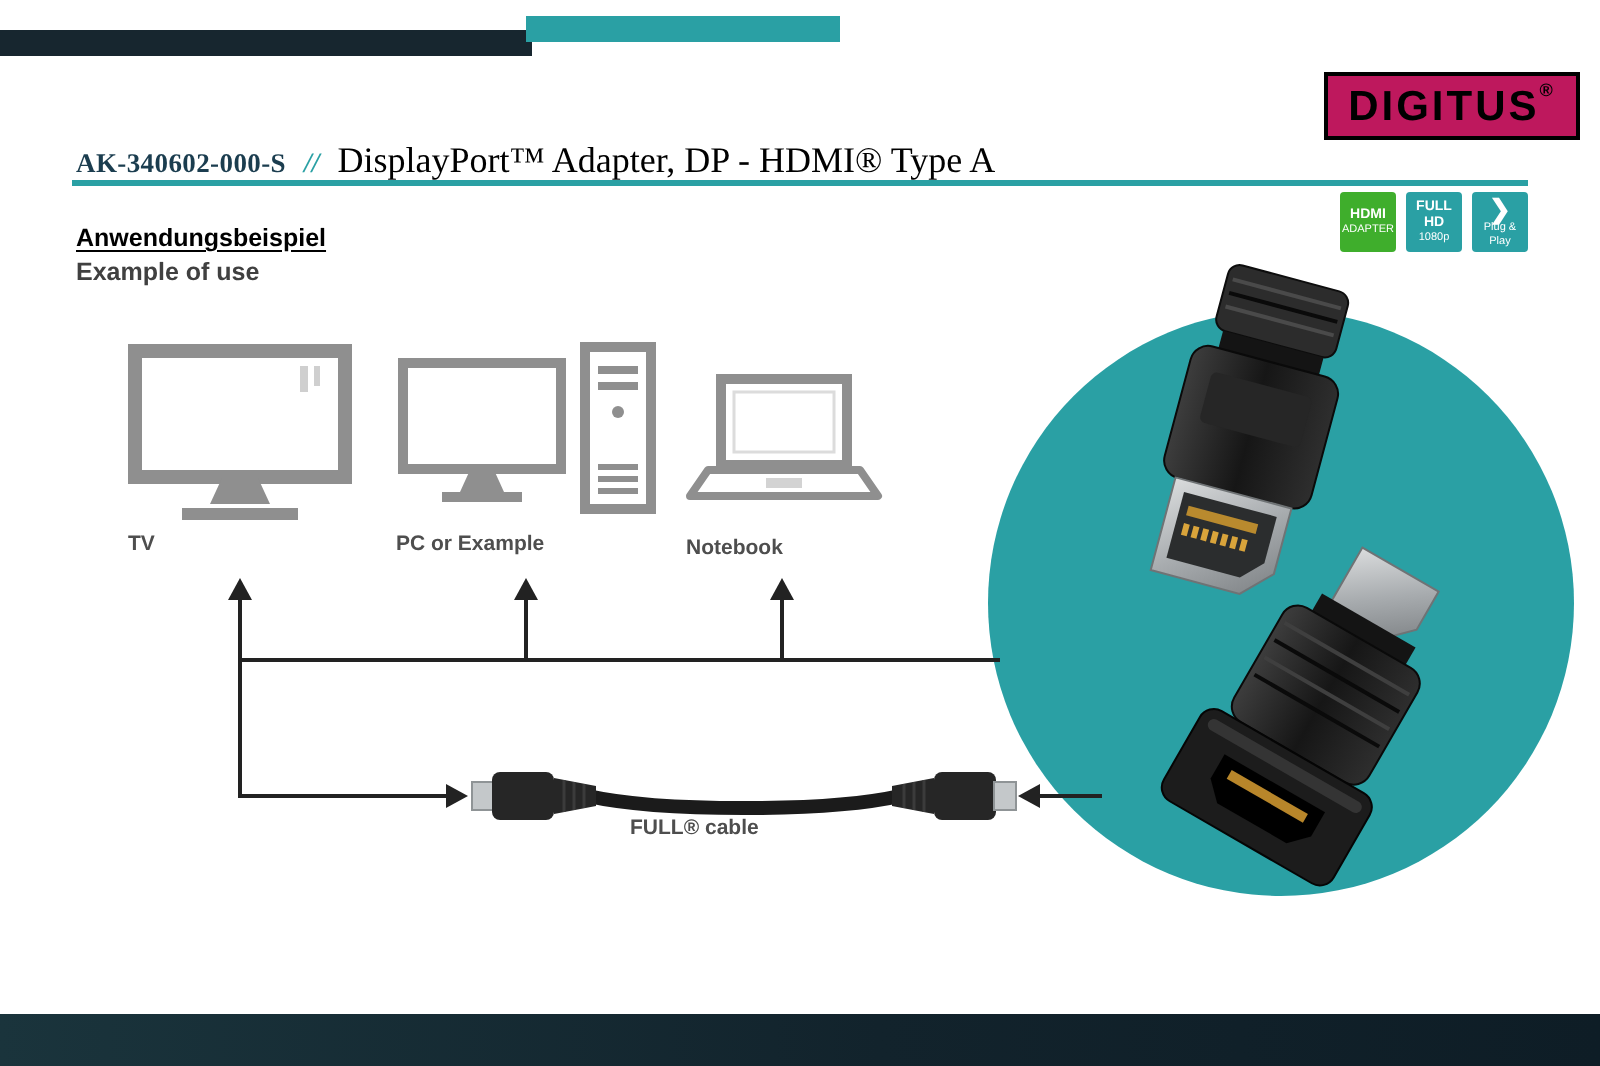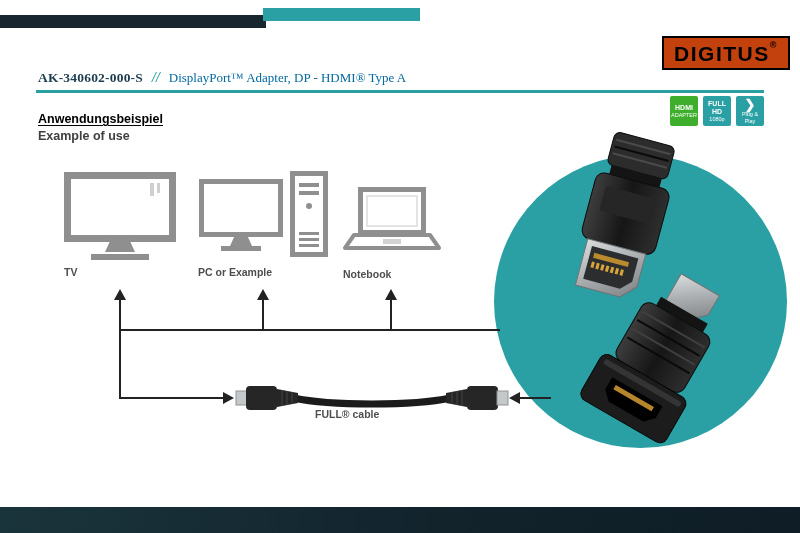--- a/index.html
+++ b/index.html
@@ -8,30 +8,30 @@
     position:relative; width:800px; height:533px; background:#ffffff;
     overflow:hidden; font-family:"Liberation Sans", sans-serif;
   }
   
   .bar-dark { position:absolute; left:0; top:15px; width:266px; height:13px; background:#17262f; }
   .bar-teal { position:absolute; left:263px; top:8px; width:157px; height:13px; background:#2aa0a4; }
 
   
   .logo-box {
     position:absolute; left:662px; top:36px; width:128px; height:34px;
-    border:2px solid #000; background:#c2410c; display:flex; align-items:center; justify-content:center;
+    border:2px solid #000; background:#be185d; display:flex; align-items:center; justify-content:center;
   }
   .logo-text { font-weight:bold; font-size:21px; letter-spacing:1.5px; color:#000; line-height:1; }
   .logo-reg { font-size:9px; vertical-align:top; position:relative; top:-2px; font-weight:bold; }
 
   
   .header-row { position:absolute; left:38px; top:70px; display:flex; align-items:baseline; gap:9px; white-space:nowrap;font-family:Liberation Serif, serif; }
   .sku { font-size:13.5px; font-weight:bold; color:#1b3d4f; letter-spacing:0.2px; }
   .sep { font-size:14px; font-weight:bold; font-style:italic; color:#2aa0a4; }
-  .prod-title { font-size:13px; color:#0369a1; }
+  .prod-title { font-size:18px; color:#000000; }
   .rule { position:absolute; left:36px; top:90px; width:728px; height:3px; background:#2aa0a4; }
 
   
   .badges { position:absolute; left:670px; top:96px; display:flex; gap:5px; }
   .badge {
     width:28px; height:30px; border-radius:2px; color:#fff;
     display:flex; flex-direction:column; align-items:center; justify-content:center; text-align:center;
     line-height:1.15; overflow:hidden;
   }
   .badge-green { background:#3fae2c; }

